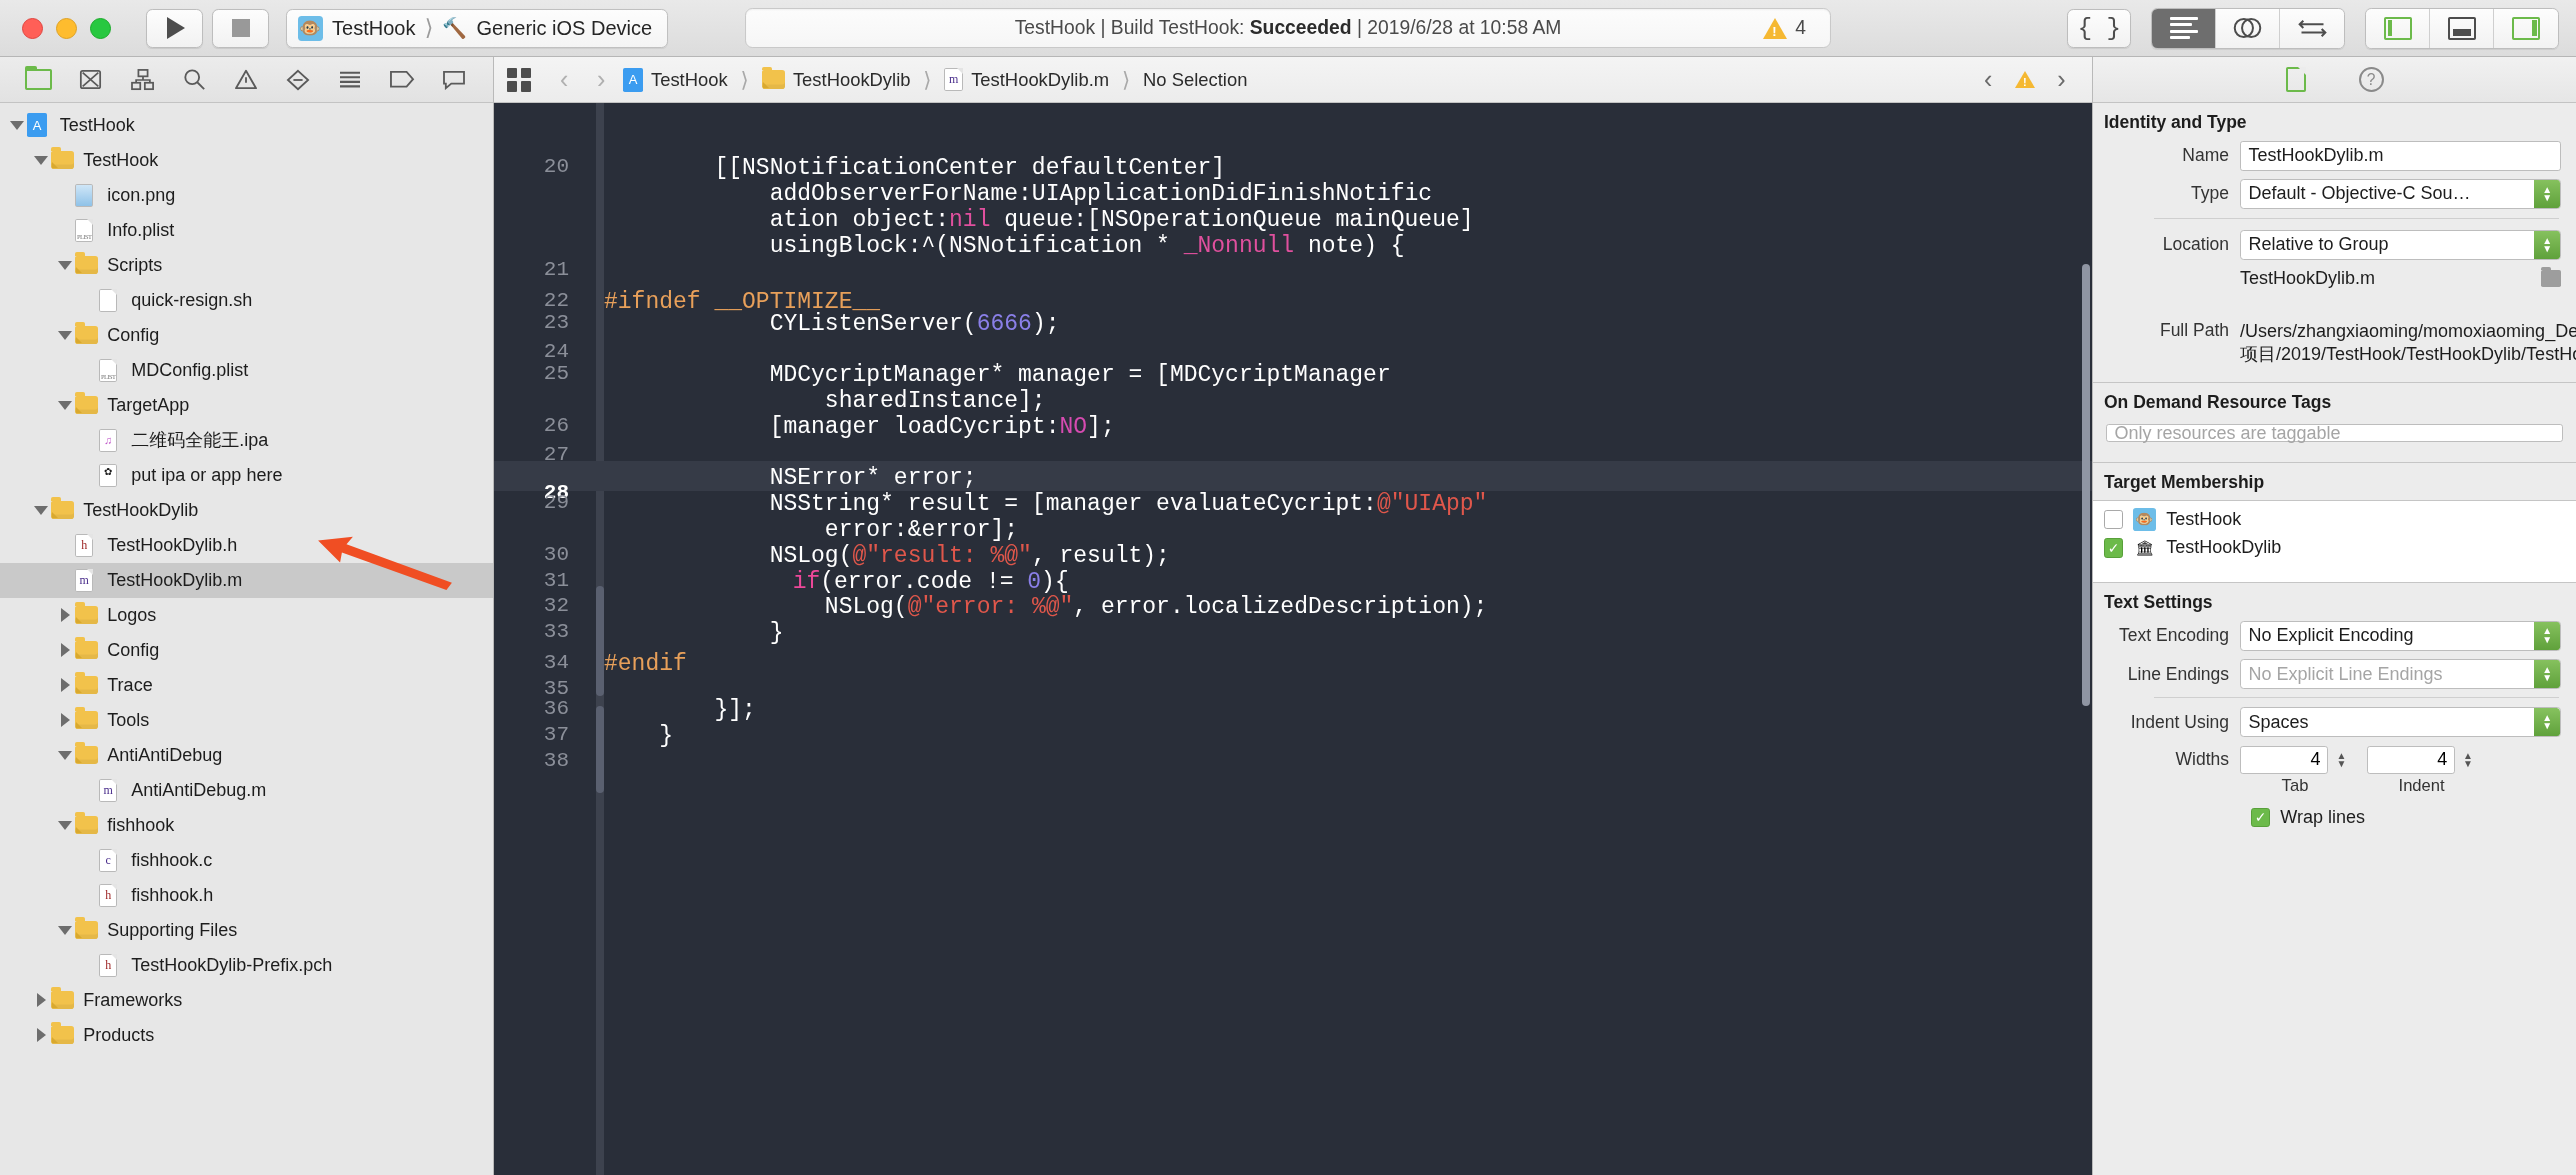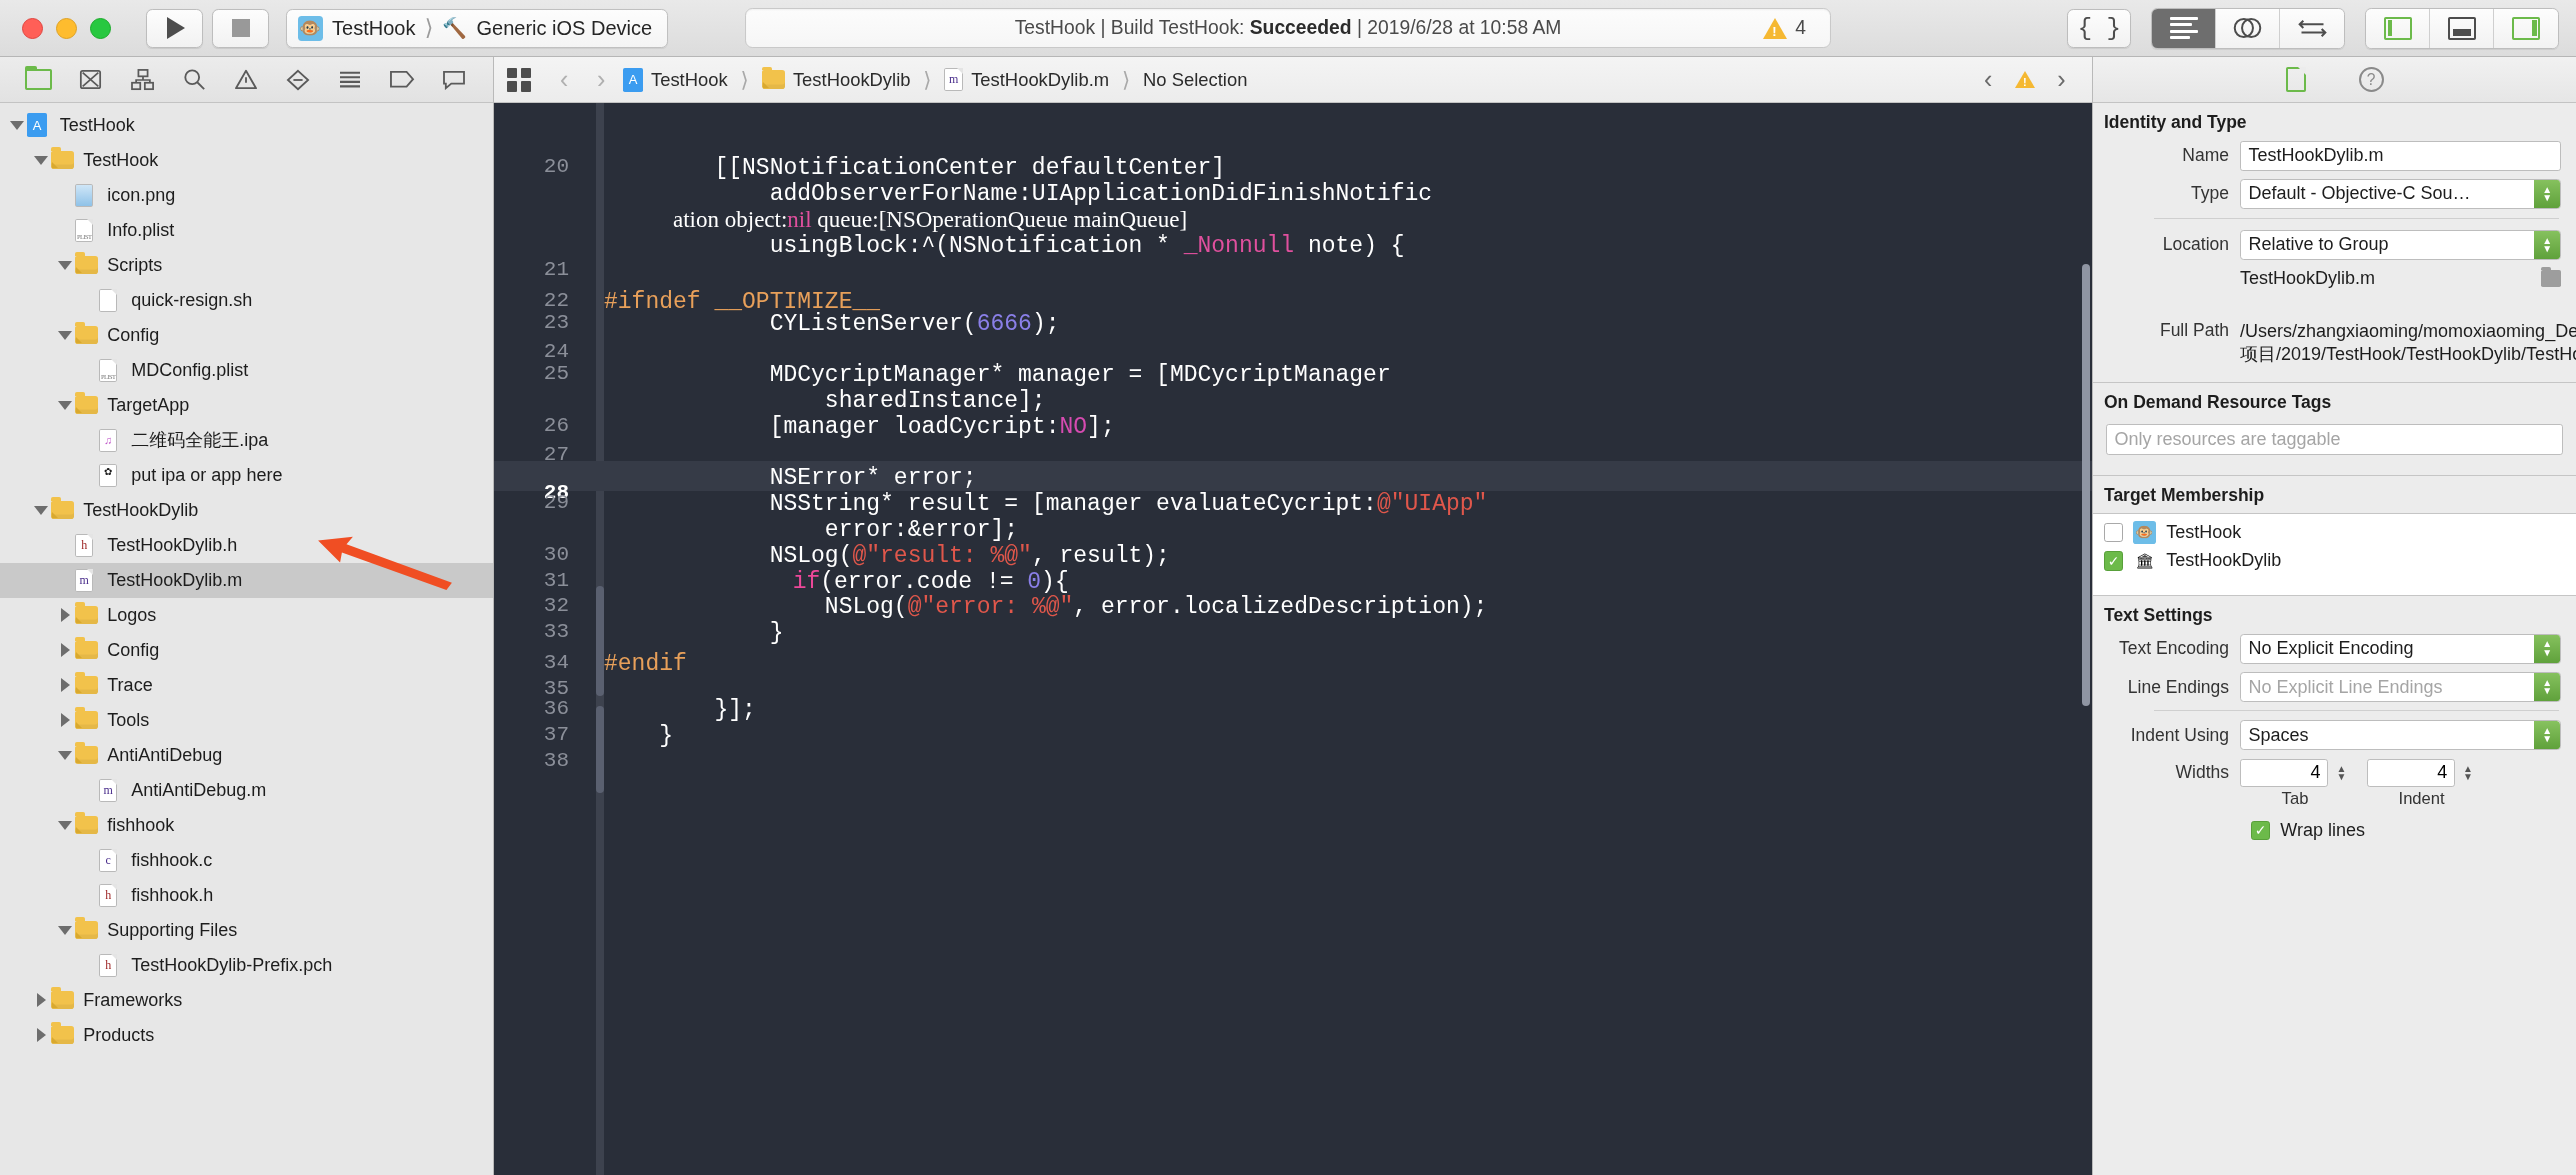--- a/index.html
+++ b/index.html
@@ -218,21 +218,21 @@
   }
   .fselect.placeholder{color:#a5a5a5;}
   .divider{height:0.9px;background:#cfcfcf;margin:9.2px 16.6px 11px 61px;}
   .plainval{flex:1;font-size:18px;color:#1d1d1d;}
   .folder-btn{width:20px;height:16.6px;background:#9d9d9d;border-radius:1.8px;position:relative;}
   .folder-btn::before{content:"";position:absolute;top:-3.7px;left:0;width:9.2px;height:3.7px;background:#9d9d9d;border-radius:1.8px 1.8px 0 0;}
   .pathbox{display:flex;padding-right:14.7px;margin-top:31px;}
   .pathval{flex:1;font-size:18px;color:#1d1d1d;line-height:22.5px;}
   .sect-sep{height:0.9px;background:#c5c5c5;margin:11px 0 0 0;}
   .odrt-input{
-    margin:3.7px 13px 0 13px;height:31px;background:#fff;border:0.9px solid #bdbdbd;border-radius:2.8px;
+    margin:3.7px 13px 0 13px;height:18px;background:#fff;border:0.9px solid #bdbdbd;border-radius:2.8px;
     display:flex;align-items:center;padding:0 7.4px;font-size:18px;color:#a5a5a5;
   }
   .tm-list{background:#fff;border-top:0.9px solid #c5c5c5;border-bottom:0.9px solid #c5c5c5;padding:3.7px 0 20px 0;}
   .tm-row{display:flex;align-items:center;height:28.5px;padding-left:11px;gap:10px;}
   .cbx{width:19.3px;height:19.3px;border:0.9px solid #a9a9a9;border-radius:2.8px;background:#fff;}
   .cbx.on{background:#6cba4a;border-color:#58a03a;display:flex;align-items:center;justify-content:center;color:#fff;font-size:14px;}
   .tm-ico{width:23px;height:23px;border-radius:2.8px;display:flex;align-items:center;justify-content:center;font-size:14.7px;overflow:hidden;}
   .tm-label{font-size:18px;color:#1d1d1d;}
   .widths-row{display:flex;align-items:center;padding-right:14.7px;}
   .numbox{width:88px;height:28.5px;background:#fff;border:0.9px solid #bdbdbd;border-radius:2.8px;display:flex;align-items:center;justify-content:flex-end;padding:0 6.4px;font-size:18px;}
@@ -650,21 +650,21 @@
             <div class="ln" style="top: 574px;">35</div>
             <div class="ln" style="top: 594px;">36</div>
             <div class="ln" style="top: 620px;">37</div>
             <div class="ln" style="top: 646px;">38</div>
             <div class="fold-mark" style="top: 483px; height: 110px;"></div>
             <div class="fold-mark" style="top: 603px; height: 87px;"></div>
           </div>
         <div class="code-area" id="codeArea">
             <div class="codeline" style="top: 52px;"><span>        [[NSNotificationCenter defaultCenter]</span></div>
             <div class="codeline" style="top: 78px;"><span>            addObserverForName:UIApplicationDidFinishNotific</span></div>
-            <div class="codeline" style="top: 104px; font-family: Liberation Serif, serif;"><span>            ation object:</span><span class="k-pink">nil</span><span> queue:[NSOperationQueue mainQueue]</span></div>
+            <div class="codeline" style="top: 104px;"><span>            ation object:</span><span class="k-pink">nil</span><span> queue:[NSOperationQueue mainQueue]</span></div>
             <div class="codeline" style="top: 130px;"><span>            usingBlock:^(NSNotification * </span><span class="k-pink">_Nonnull</span><span> note) {</span></div>
             <div class="codeline" style="top: 186px;"><span class="k-pre">#ifndef </span><span class="k-pre">__OPTIMIZE__</span></div>
             <div class="codeline" style="top: 208px;"><span>            CYListenServer(</span><span class="k-purple">6666</span><span>);</span></div>
             <div class="codeline" style="top: 259px;"><span>            MDCycriptManager* manager = [MDCycriptManager</span></div>
             <div class="codeline" style="top: 285px;"><span>                sharedInstance];</span></div>
             <div class="codeline" style="top: 311px;"><span>            [manager loadCycript:</span><span class="k-pink2">NO</span><span>];</span></div>
             <div class="hl-row" style="top: 358px;"></div>
             <div class="codeline" style="top: 362px;"><span>            NSError* error;</span></div>
             <div class="codeline" style="top: 388px;"><span>            NSString* result = [manager evaluateCycript:</span><span class="k-str">@"UIApp"</span></div>
             <div class="codeline" style="top: 414px;"><span>                error:&amp;error];</span></div>

